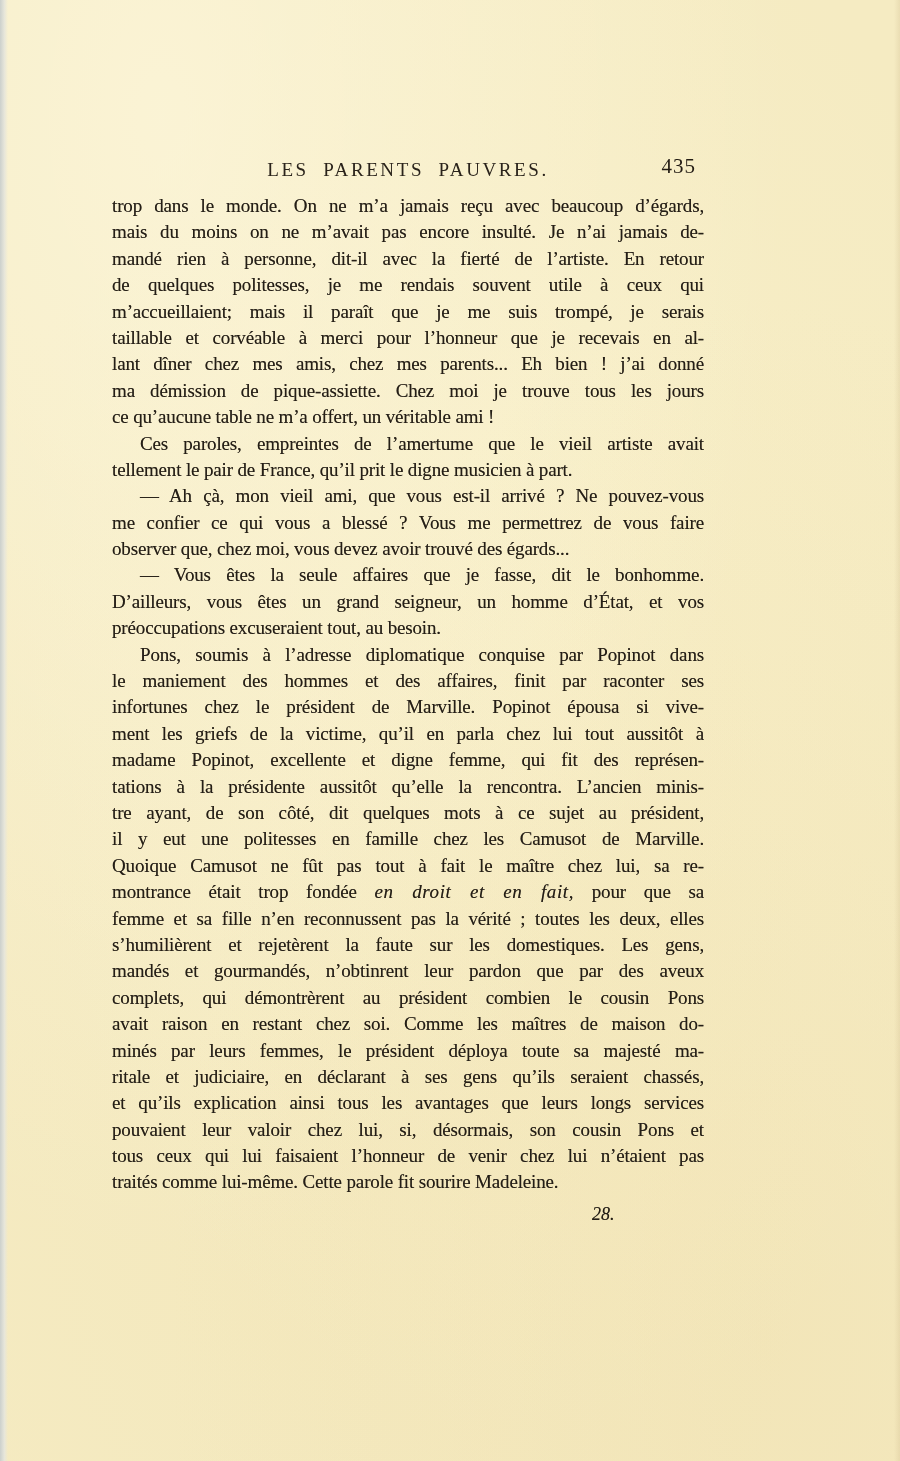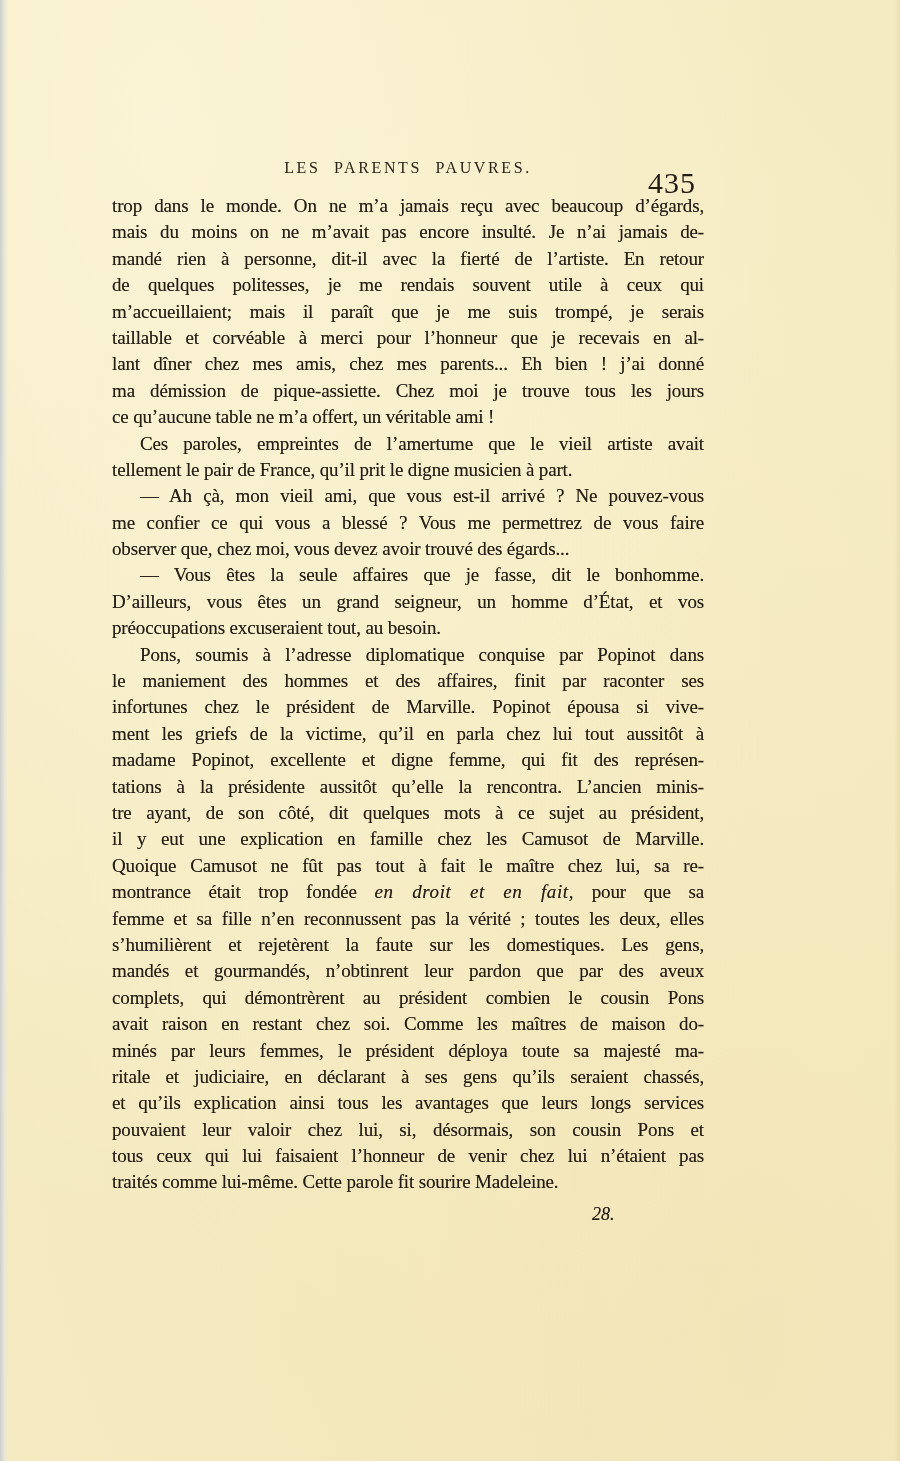--- a/index.html
+++ b/index.html
@@ -33,30 +33,30 @@
   }
   .page-header{
     position:relative;
     height:26px;
     margin-bottom:13px;
   }
   .running-title{
     position:absolute;
     left:0;right:0;
     text-align:center;
-    font-size:16px;
+    font-size:19px;
     letter-spacing:2.6px;
     word-spacing:7px;
     top:5px;
     color:#2a231b;
   }
   .page-number{
     position:absolute;
-    right:8px;top:12px;
-    font-size:30px;
+    right:8px;top:0;
+    font-size:21px;
     letter-spacing:1px;
     color:#241d15;
   }
   .body-text{
     font-size:19px;
     line-height:26.4px;
     letter-spacing:-0.15px;
     color:#241e16;
     text-shadow:0 0 0.5px rgba(36,30,22,.55);
   }
@@ -119,21 +119,21 @@
           <div class="line last">préoccupations excuseraient tout, au besoin.</div>
         </div>
         <div class="paragraph">
           <div class="line indent">Pons, soumis à l’adresse diplomatique conquise par Popinot dans</div>
           <div class="line">le maniement des hommes et des affaires, finit par raconter ses</div>
           <div class="line">infortunes chez le président de Marville. Popinot épousa si vive-</div>
           <div class="line">ment les griefs de la victime, qu’il en parla chez lui tout aussitôt à</div>
           <div class="line">madame Popinot, excellente et digne femme, qui fit des représen-</div>
           <div class="line">tations à la présidente aussitôt qu’elle la rencontra. L’ancien minis-</div>
           <div class="line">tre ayant, de son côté, dit quelques mots à ce sujet au président,</div>
-          <div class="line">il y eut une explication en famille chez les Camusot de Marville.</div>
+          <div class="line">il y eut une politesses en famille chez les Camusot de Marville.</div>
           <div class="line">Quoique Camusot ne fût pas tout à fait le maître chez lui, sa re-</div>
           <div class="line">montrance était trop fondée <em>en droit et en fait,</em> pour que sa</div>
           <div class="line">femme et sa fille n’en reconnussent pas la vérité ; toutes les deux, elles</div>
           <div class="line">s’humilièrent et rejetèrent la faute sur les domestiques. Les gens,</div>
           <div class="line">mandés et gourmandés, n’obtinrent leur pardon que par des aveux</div>
           <div class="line">complets, qui démontrèrent au président combien le cousin Pons</div>
           <div class="line">avait raison en restant chez soi. Comme les maîtres de maison do-</div>
           <div class="line">minés par leurs femmes, le président déploya toute sa majesté ma-</div>
           <div class="line">ritale et judiciaire, en déclarant à ses gens qu’ils seraient chassés,</div>
           <div class="line">et qu’ils explication ainsi tous les avantages que leurs longs services</div>

